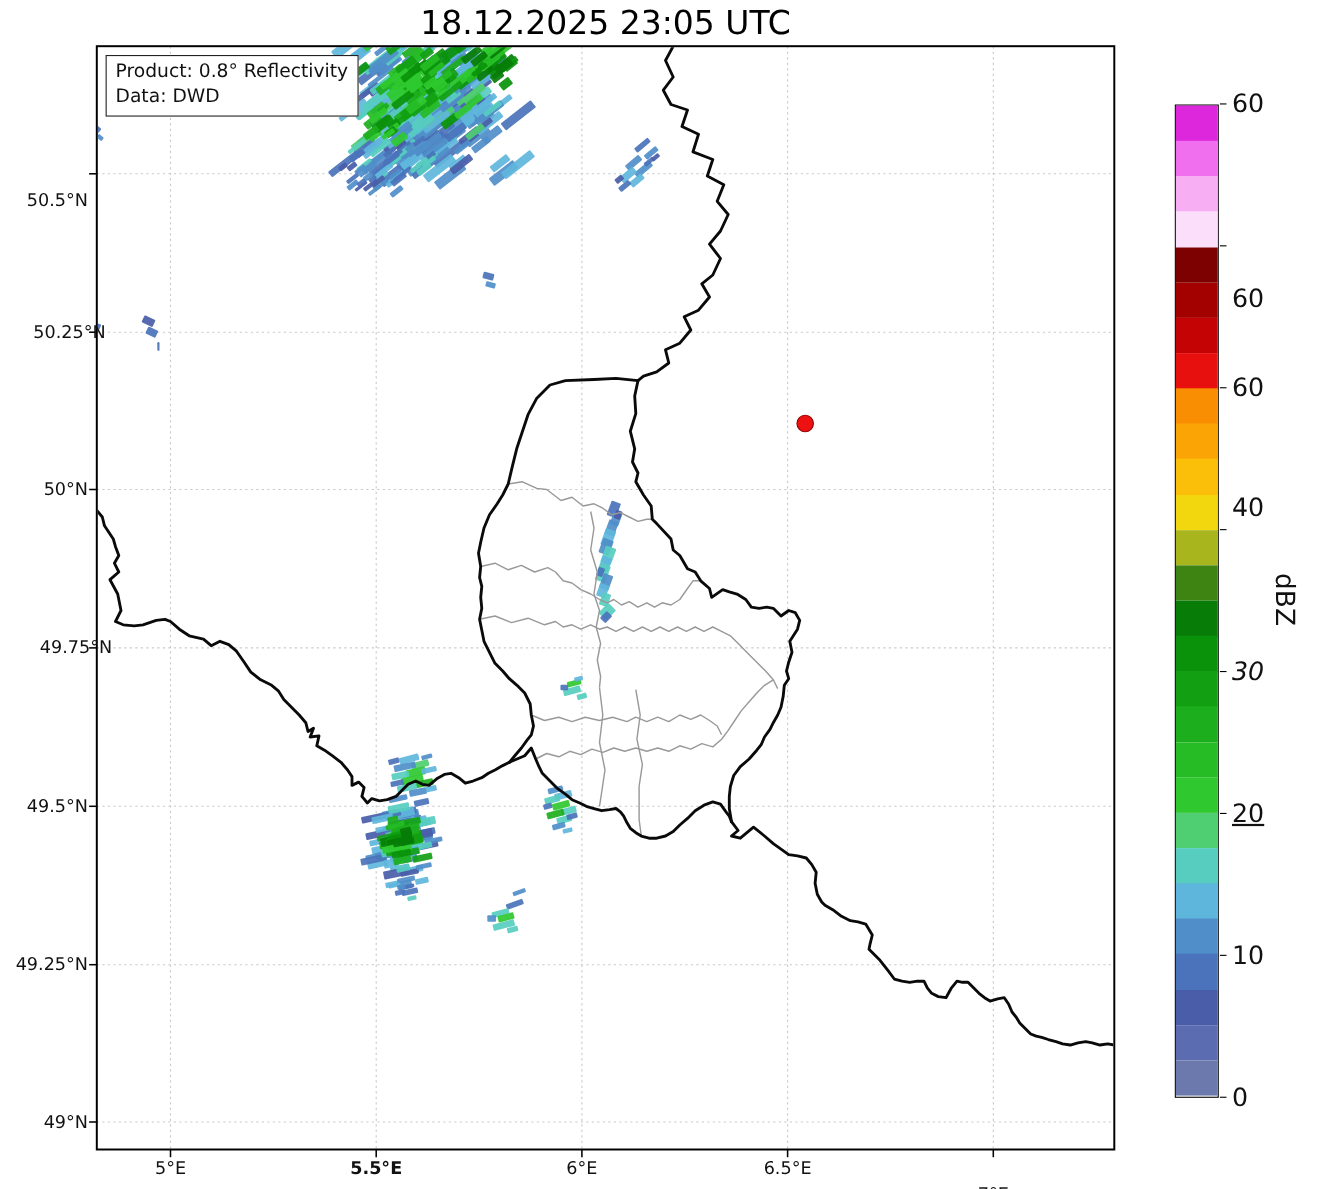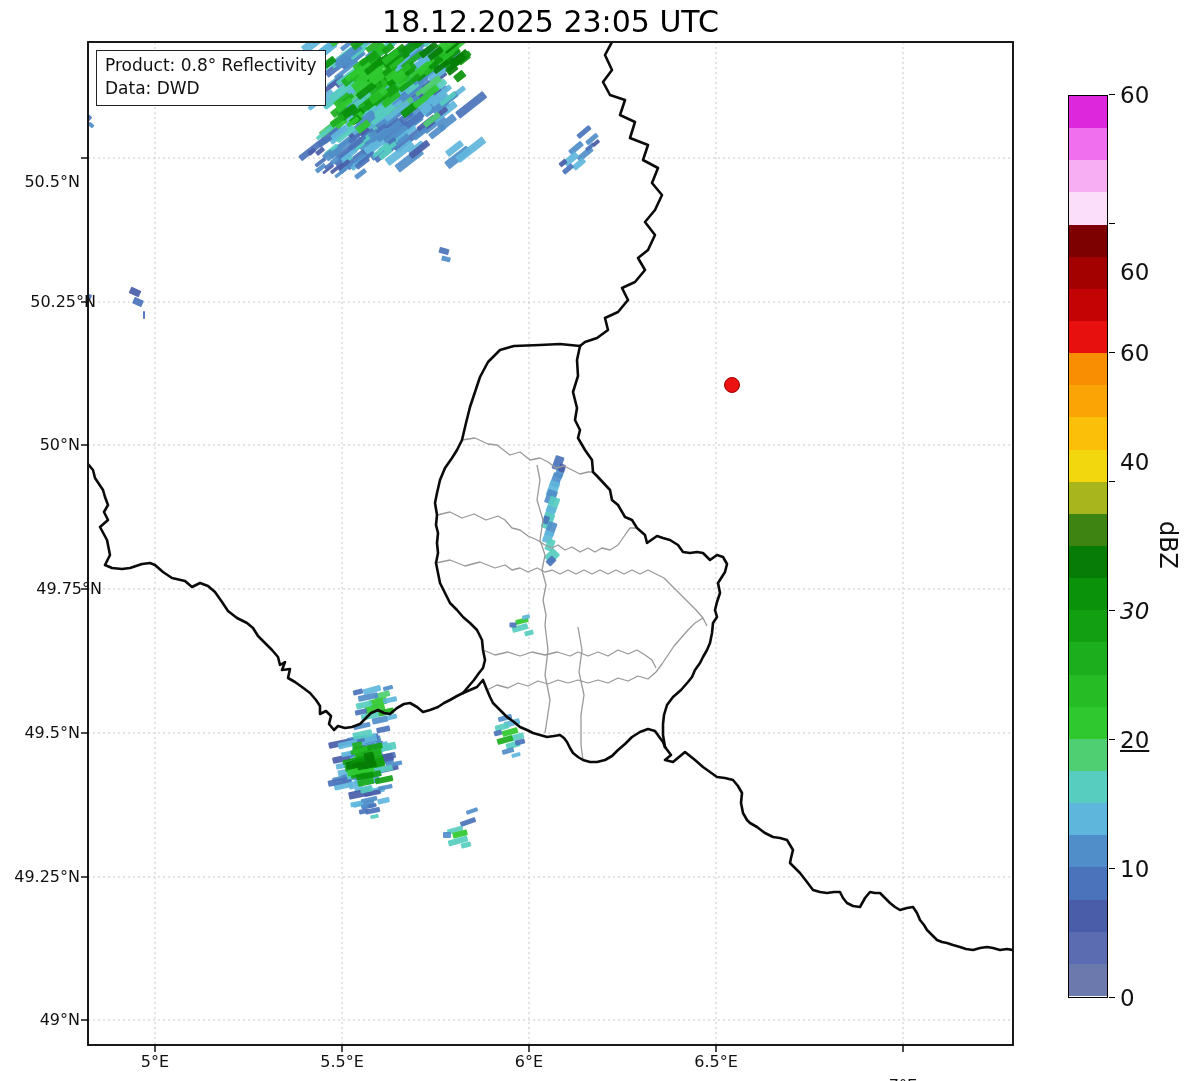--- a/index.html
+++ b/index.html
@@ -714,21 +714,21 @@
       </g>
     </svg>
 
 <div id="product-box">
   <div>Product: 0.8° Reflectivity</div>
   <div>Data: DWD</div>
 </div>
 
 <div id="xtick-labels">
       <div class="xtick-label" style="left: 110px;">5°E</div>
-      <div class="xtick-label" style="left: 297px;">5.5°E</div>
+      <div class="xtick-label" style="left: 297px; font-weight: bold;">5.5°E</div>
       <div class="xtick-label" style="left: 484px;">6°E</div>
       <div class="xtick-label" style="left: 671px;">6.5°E</div>
       <div class="xtick-label" style="left: 858px; margin-top: 24px;">7°E</div>
     </div>
 <div id="ytick-labels">
       <div class="ytick-label" style="top: 148px; margin-top: 24px;">50.5°N</div>
       <div class="ytick-label" style="top: 292px; margin-left: 16px;">50.25°N</div>
       <div class="ytick-label" style="top: 435px;">50°N</div>
       <div class="ytick-label" style="top: 579px; padding-left: 22px;">49.75°N</div>
       <div class="ytick-label" style="top: 723px;">49.5°N</div>

